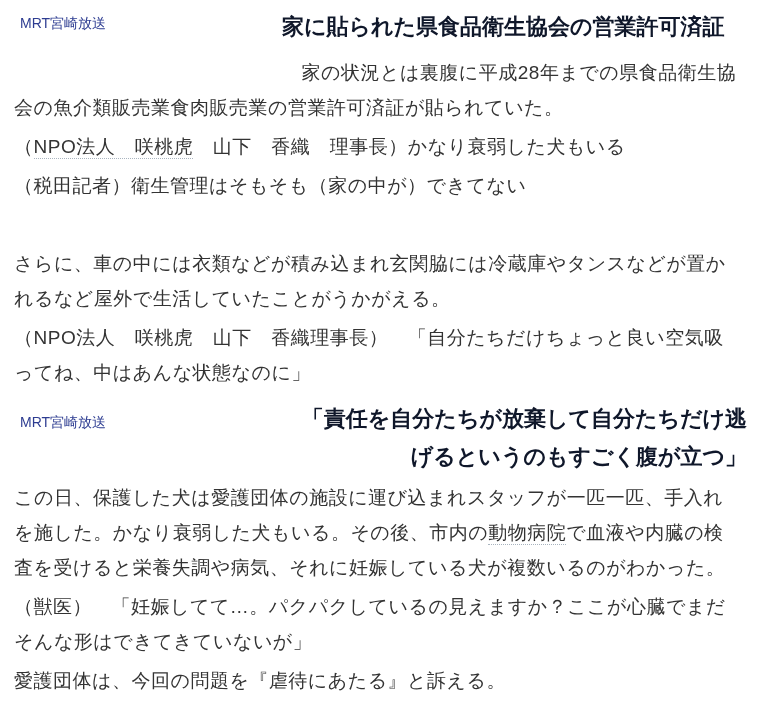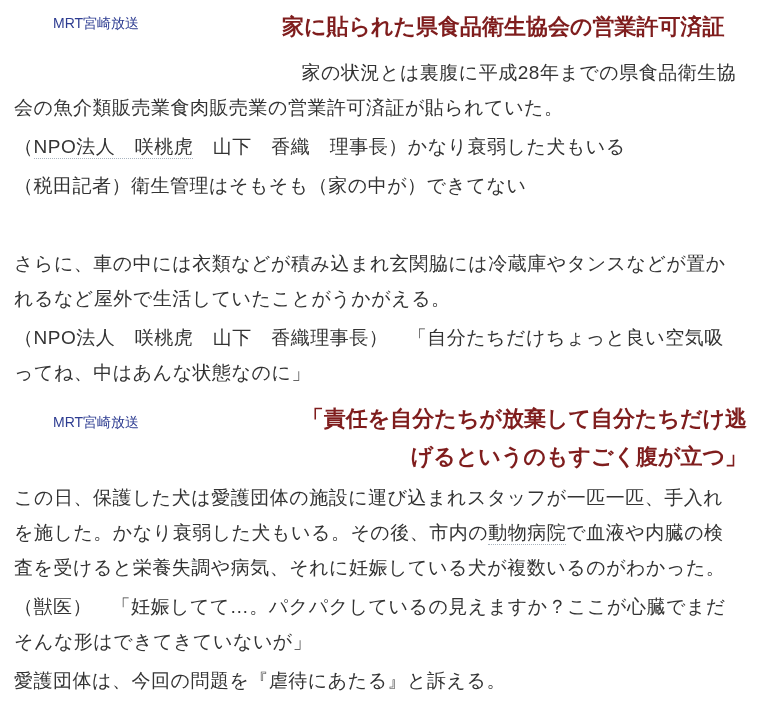--- a/index.html
+++ b/index.html
@@ -27,29 +27,28 @@
   .float-1 { height:80px; padding-top:6px; }
   .float-2 { height:78px; padding-top:13px; }
 
   .source {
     font-size:14px;
     line-height:16px;
     color:#2d3c91;
     text-decoration:none;
     cursor:pointer;
     display:inline-block;
-    margin-left:33px;
   }
 
   .headline {
     margin:0;
     font-weight:bold;
     font-size:22px;
     line-height:38px;
-    color:#7f1d1d;
+    color:#0f172a;
     letter-spacing:0;
   }
   .headline-1 { margin:0 0 9px 0; }
   .headline-2 { margin:3px 0 3px 0;text-align:right; }
 
   .para {
     margin:4px;
     font-size:19px;
     line-height:35px;
     letter-spacing:0.5px;

